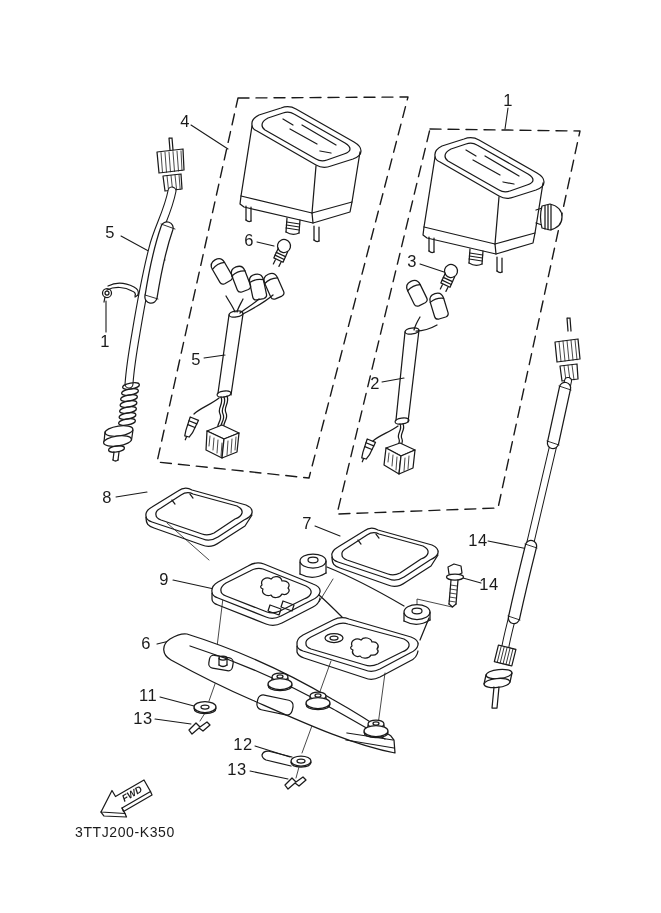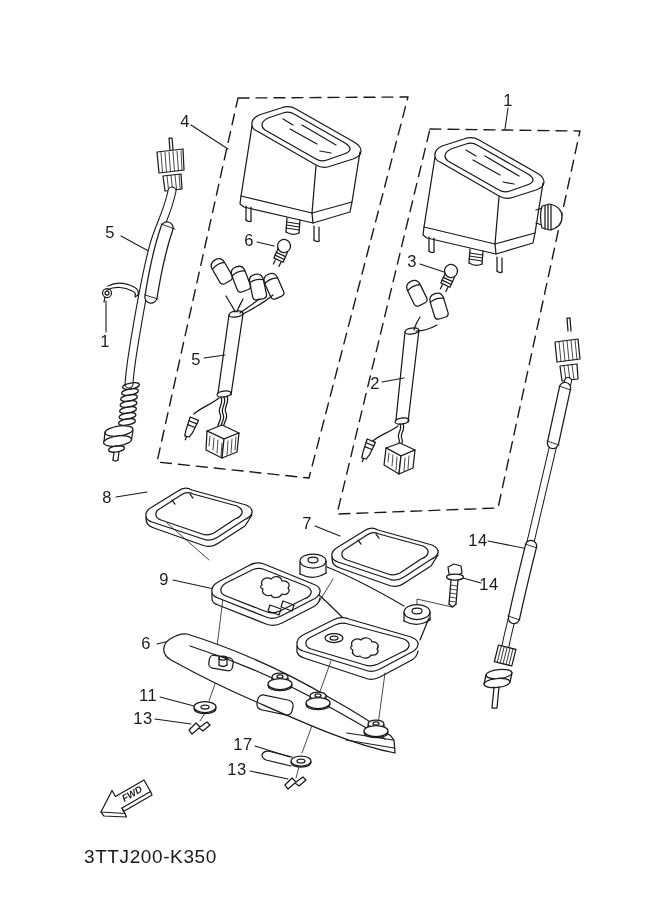--- a/index.html
+++ b/index.html
@@ -1,22 +1,22 @@
 <!DOCTYPE html>
 <html><head>
 <meta charset="utf-8">
 <style>
   html,body{margin:0;padding:0;background:#fff;}
   #page{position:relative;width:661px;height:913px;background:#fff;overflow:hidden;
         font-family:"Liberation Sans", sans-serif;}
   #art{position:absolute;left:0;top:0;}
   .callout{position:absolute;transform:translate(-50%,-50%);font-size:16.5px;
            color:#1a1a1a;letter-spacing:.5px;cursor:pointer;user-select:none;line-height:1;}
-  #part-code{position:absolute;left:84px;top:824px;font-size:19px;color:#1a1a1a;
-             letter-spacing:.6px;margin-top:22px;}
+  #part-code{position:absolute;left:75px;top:824px;font-size:14px;color:#1a1a1a;
+             letter-spacing:.6px;}
 </style>
 </head>
 <body>
 
 <div id="page">
 
 <svg id="art" width="661" height="913" viewBox="0 0 661 913" xmlns="http://www.w3.org/2000/svg" fill="none" stroke="#1a1a1a" stroke-width="1.25" stroke-linecap="round" stroke-linejoin="round">
 
   <defs>
     <g id="meter">
@@ -324,18 +324,18 @@
 <div class="callout" style="left:196px;top:359px">5</div>
 <div class="callout" style="left:375px;top:383px">2</div>
 <div class="callout" style="left:107px;top:497px">8</div>
 <div class="callout" style="left:307px;top:523px">7</div>
 <div class="callout" style="left:478px;top:540px">14</div>
 <div class="callout" style="left:164px;top:579px">9</div>
 <div class="callout" style="left:489px;top:584px">14</div>
 <div class="callout" style="left:146px;top:643px">6</div>
 <div class="callout" style="left:148px;top:695px">11</div>
 <div class="callout" style="left:143px;top:718px">13</div>
-<div class="callout" style="left:243px;top:744px">17</div>
+<div class="callout" style="left:243px;top:744px">12</div>
 <div class="callout" style="left:237px;top:769px">13</div>
 
 <div id="part-code">3TTJ200-K350</div>
 
 </div>
 
 </body></html>

